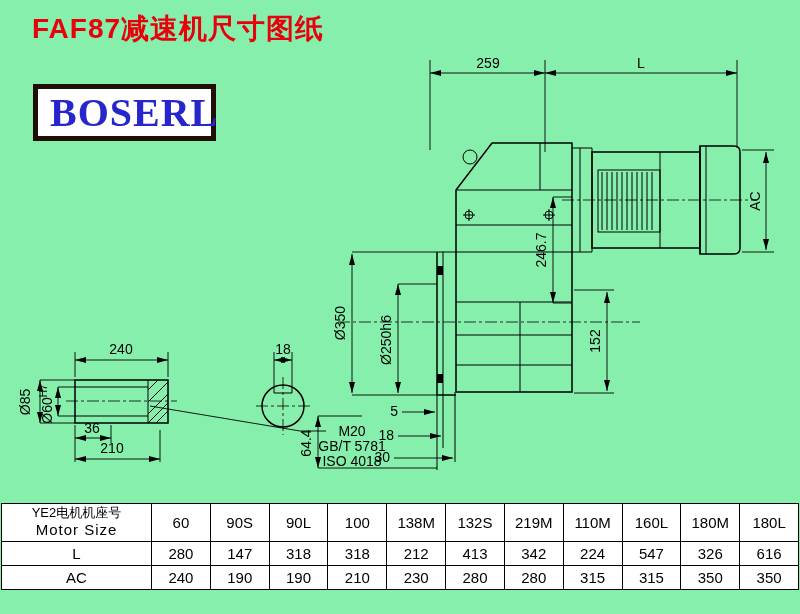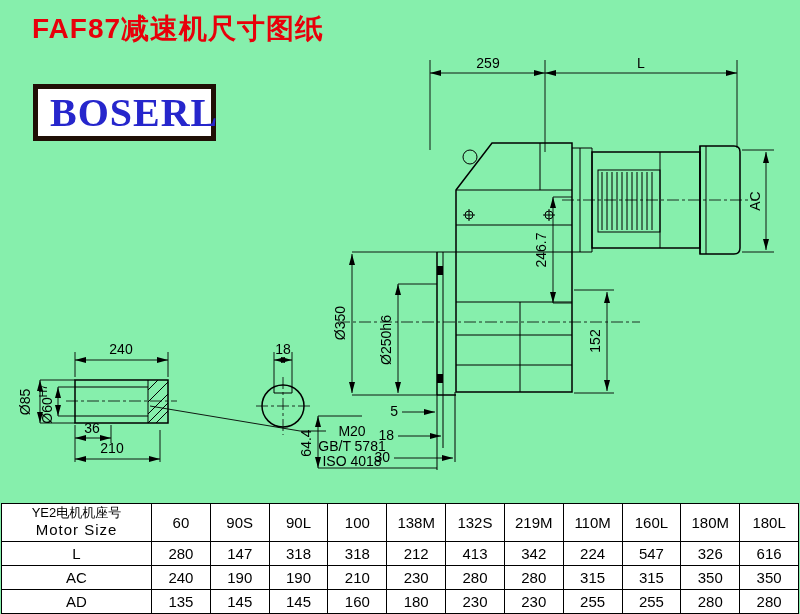--- a/index.html
+++ b/index.html
@@ -270,30 +270,16 @@
         <td>190</td>
         <td>210</td>
         <td>230</td>
         <td>280</td>
         <td>280</td>
         <td>315</td>
         <td>315</td>
         <td>350</td>
         <td>350</td>
       </tr>
-      <tr class="data">
-        <td>AD</td>
-        <td>135</td>
-        <td>145</td>
-        <td>145</td>
-        <td>160</td>
-        <td>180</td>
-        <td>230</td>
-        <td>230</td>
-        <td>255</td>
-        <td>255</td>
-        <td>280</td>
-        <td>280</td>
-      </tr>
     </tbody>
   </table>
 
 </div>
 
 </body></html>

